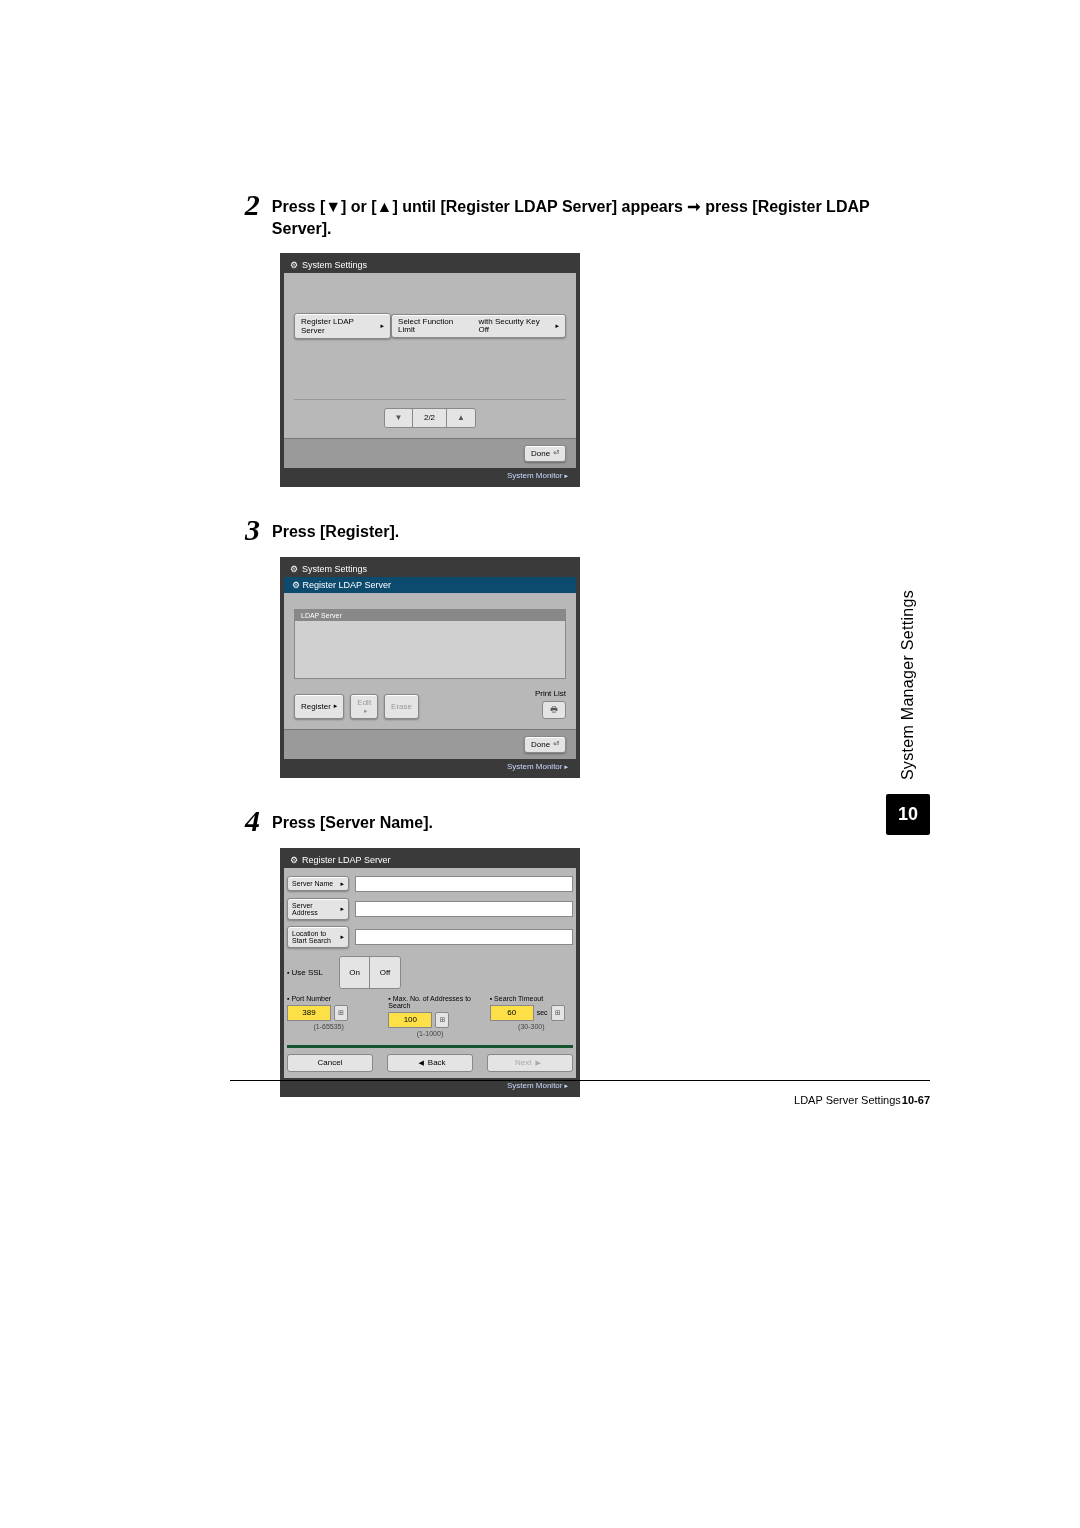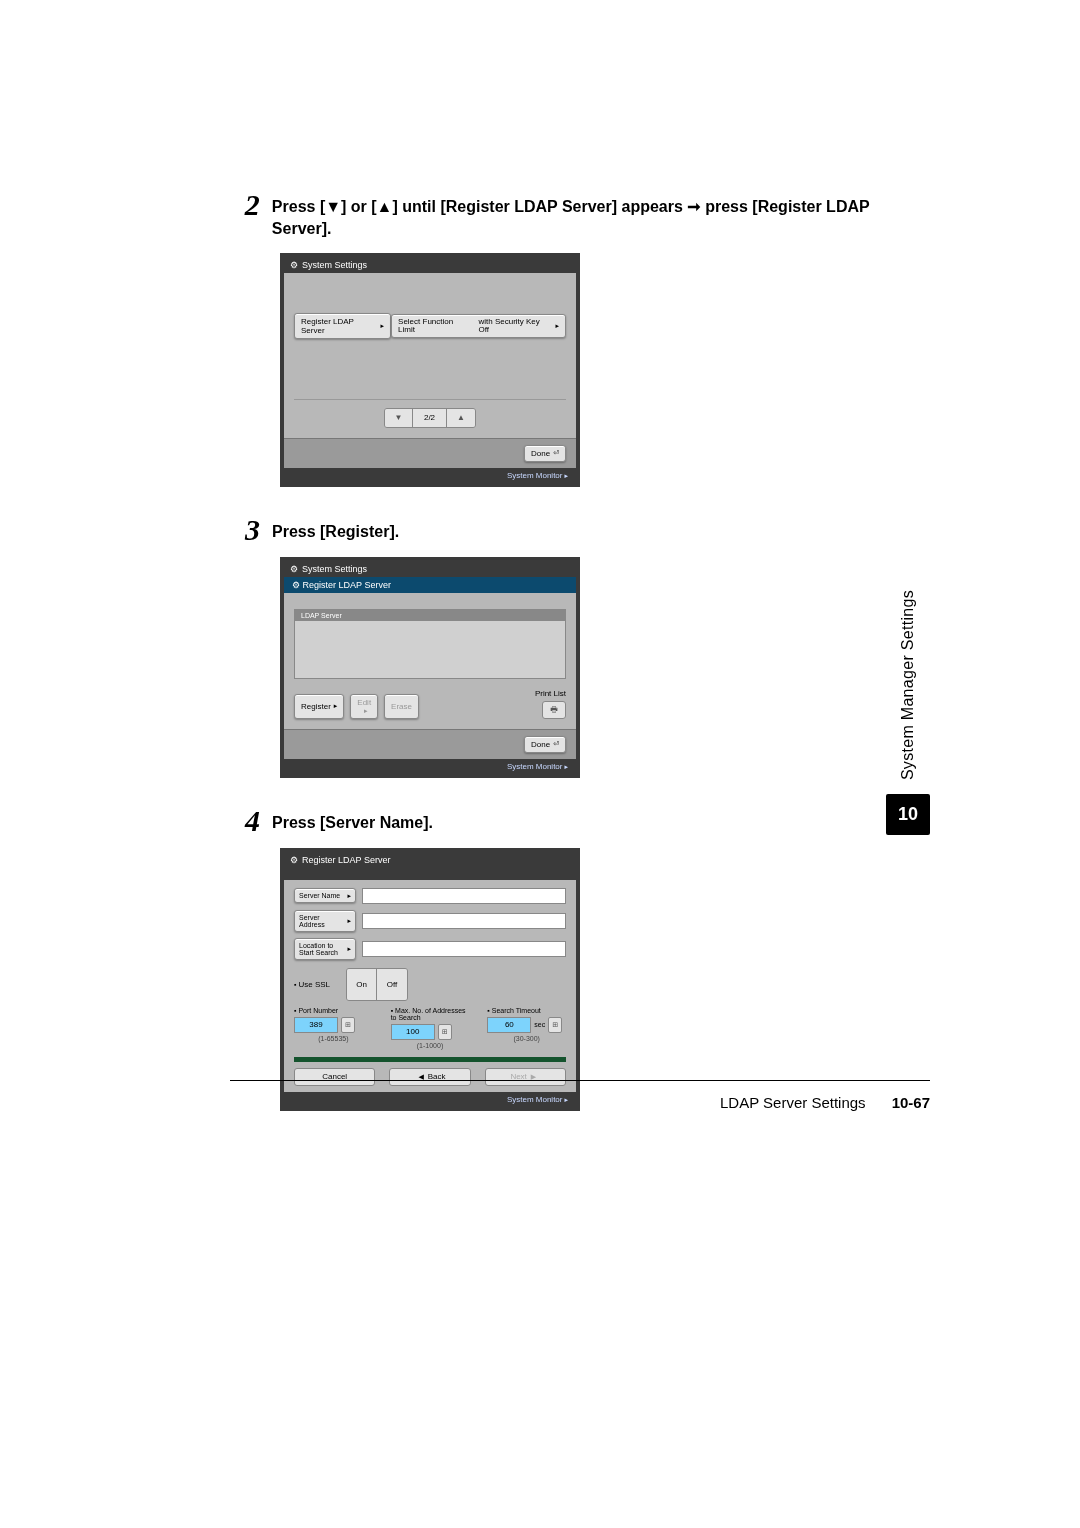--- a/index.html
+++ b/index.html
@@ -36,49 +36,49 @@
   
   .listbox { background: #d0d0d0; border: 1px solid #888; height: 70px; margin: 6px 0 10px; }
   .listbox-head { background: #888; color: #fff; font-size: 7px; padding: 2px 6px; }
   .s2-row { display: flex; justify-content: space-between; align-items: flex-end; }
   .s2-btns { display: flex; gap: 6px; }
   .s2-print { font-size: 8px; text-align: right; }
   .s2-print .printlbl { margin-bottom: 3px; display: block; }
   .iconbtn { width: 24px; height: 18px; background: #e4e4e4; border: 1px solid #888; border-radius: 3px; display: inline-flex; align-items: center; justify-content: center; font-size: 8px; color: #555; }
 
   
-  .s3 .content-area { padding: 8px 10px 6px; margin-top: 12px; }
+  .s3 .content-area { padding: 8px 3px 6px; }
   .formrow { display: flex; align-items: center; gap: 6px; margin-bottom: 6px; }
   .fl { width: 62px; }
   .fl .btn { width: 62px; justify-content: space-between; font-size: 7px; padding: 3px 4px; line-height: 1; text-align: left; }
   .fld { flex: 1; height: 16px; background: #fff; border: 1px solid #888; }
   .s3-label { font-size: 8px; }
   .bullet::before { content: "▪ "; font-size: 7px; }
   .seg2 { display: inline-flex; border: 1px solid #888; border-radius: 3px; overflow: hidden; margin-left: 10px; }
   .seg2 .opt { width: 30px; height: 31px; display: flex; align-items: center; justify-content: center; font-size: 8px; background: #e4e4e4; border-right: 1px solid #888; }
   .seg2 .opt:last-child { border-right: none; text-align: right; }
   .triple { display: flex; gap: 18px; margin-top: 4px; }
   .col { flex: 1; font-size: 7px; }
   .numbox { display: flex; align-items: center; gap: 3px; margin-top: 3px; }
-  .numfld { width: 44px; height: 16px; background: #7dd3fc; border: 1px solid #888; display: flex; align-items: center; justify-content: center; font-size: 8px; }
+  .numfld { width: 44px; height: 16px; background: #fde047; border: 1px solid #888; display: flex; align-items: center; justify-content: center; font-size: 8px; }
   .spin { width: 14px; height: 16px; background: #e4e4e4; border: 1px solid #888; border-radius: 2px; display: flex; align-items: center; justify-content: center; font-size: 7px; color: #555; }
   .range { font-size: 7px; color: #444; margin-top: 2px; text-align: center; }
-  .s3-bottom { display: flex; gap: 14px; margin-top: 8px; border-top: 5px solid #14532d; padding-top: 6px; text-decoration: underline; }
+  .s3-bottom { display: flex; gap: 14px; margin-top: 8px; border-top: 3px solid #14532d; padding-top: 6px; }
   .s3-bottom .wbtn { flex: 1; height: 18px; background: #e4e4e4; border: 1px solid #888; border-radius: 3px; display: flex; align-items: center; justify-content: center; font-size: 8px; }
   .s3-bottom .wbtn .arr { font-size: 7px; margin: 0 4px; }
   .s3-bottom .wbtn.dis { color: #aaa; }
 
   
   .sidetab { position: absolute; right: 150px; top: 590px; display: flex; flex-direction: column; align-items: center; }
   .sidetab .vtext { writing-mode: vertical-rl; transform: rotate(180deg); font-size: 16px; color: #000; letter-spacing: .3px; }
   .sidetab .chip { margin-top: 14px; width: 44px; height: 41px; background: #000; color: #fff; display: flex; align-items: center; justify-content: center; font-weight: bold; font-size: 18px; border-radius: 2px; }
 
   
   .rule { position: absolute; left: 230px; right: 150px; top: 1080px; border-top: 1.5px solid #000; }
-  .footer { position: absolute; left: 220px; right: 150px; top: 1094px; display: flex; justify-content: flex-end; gap: 26px; font-size: 15px; }
+  .footer { position: absolute; left: 220px; right: 150px; top: 1094px; display: flex; justify-content: flex-end; gap: 1px; font-size: 11px; }
   .footer .pg { font-weight: bold; }
 </style>
 </head>
 <body>
 
 <div class="page">
 
   <div class="step">
     <div class="step-head">
       <div class="step-num">2</div>

